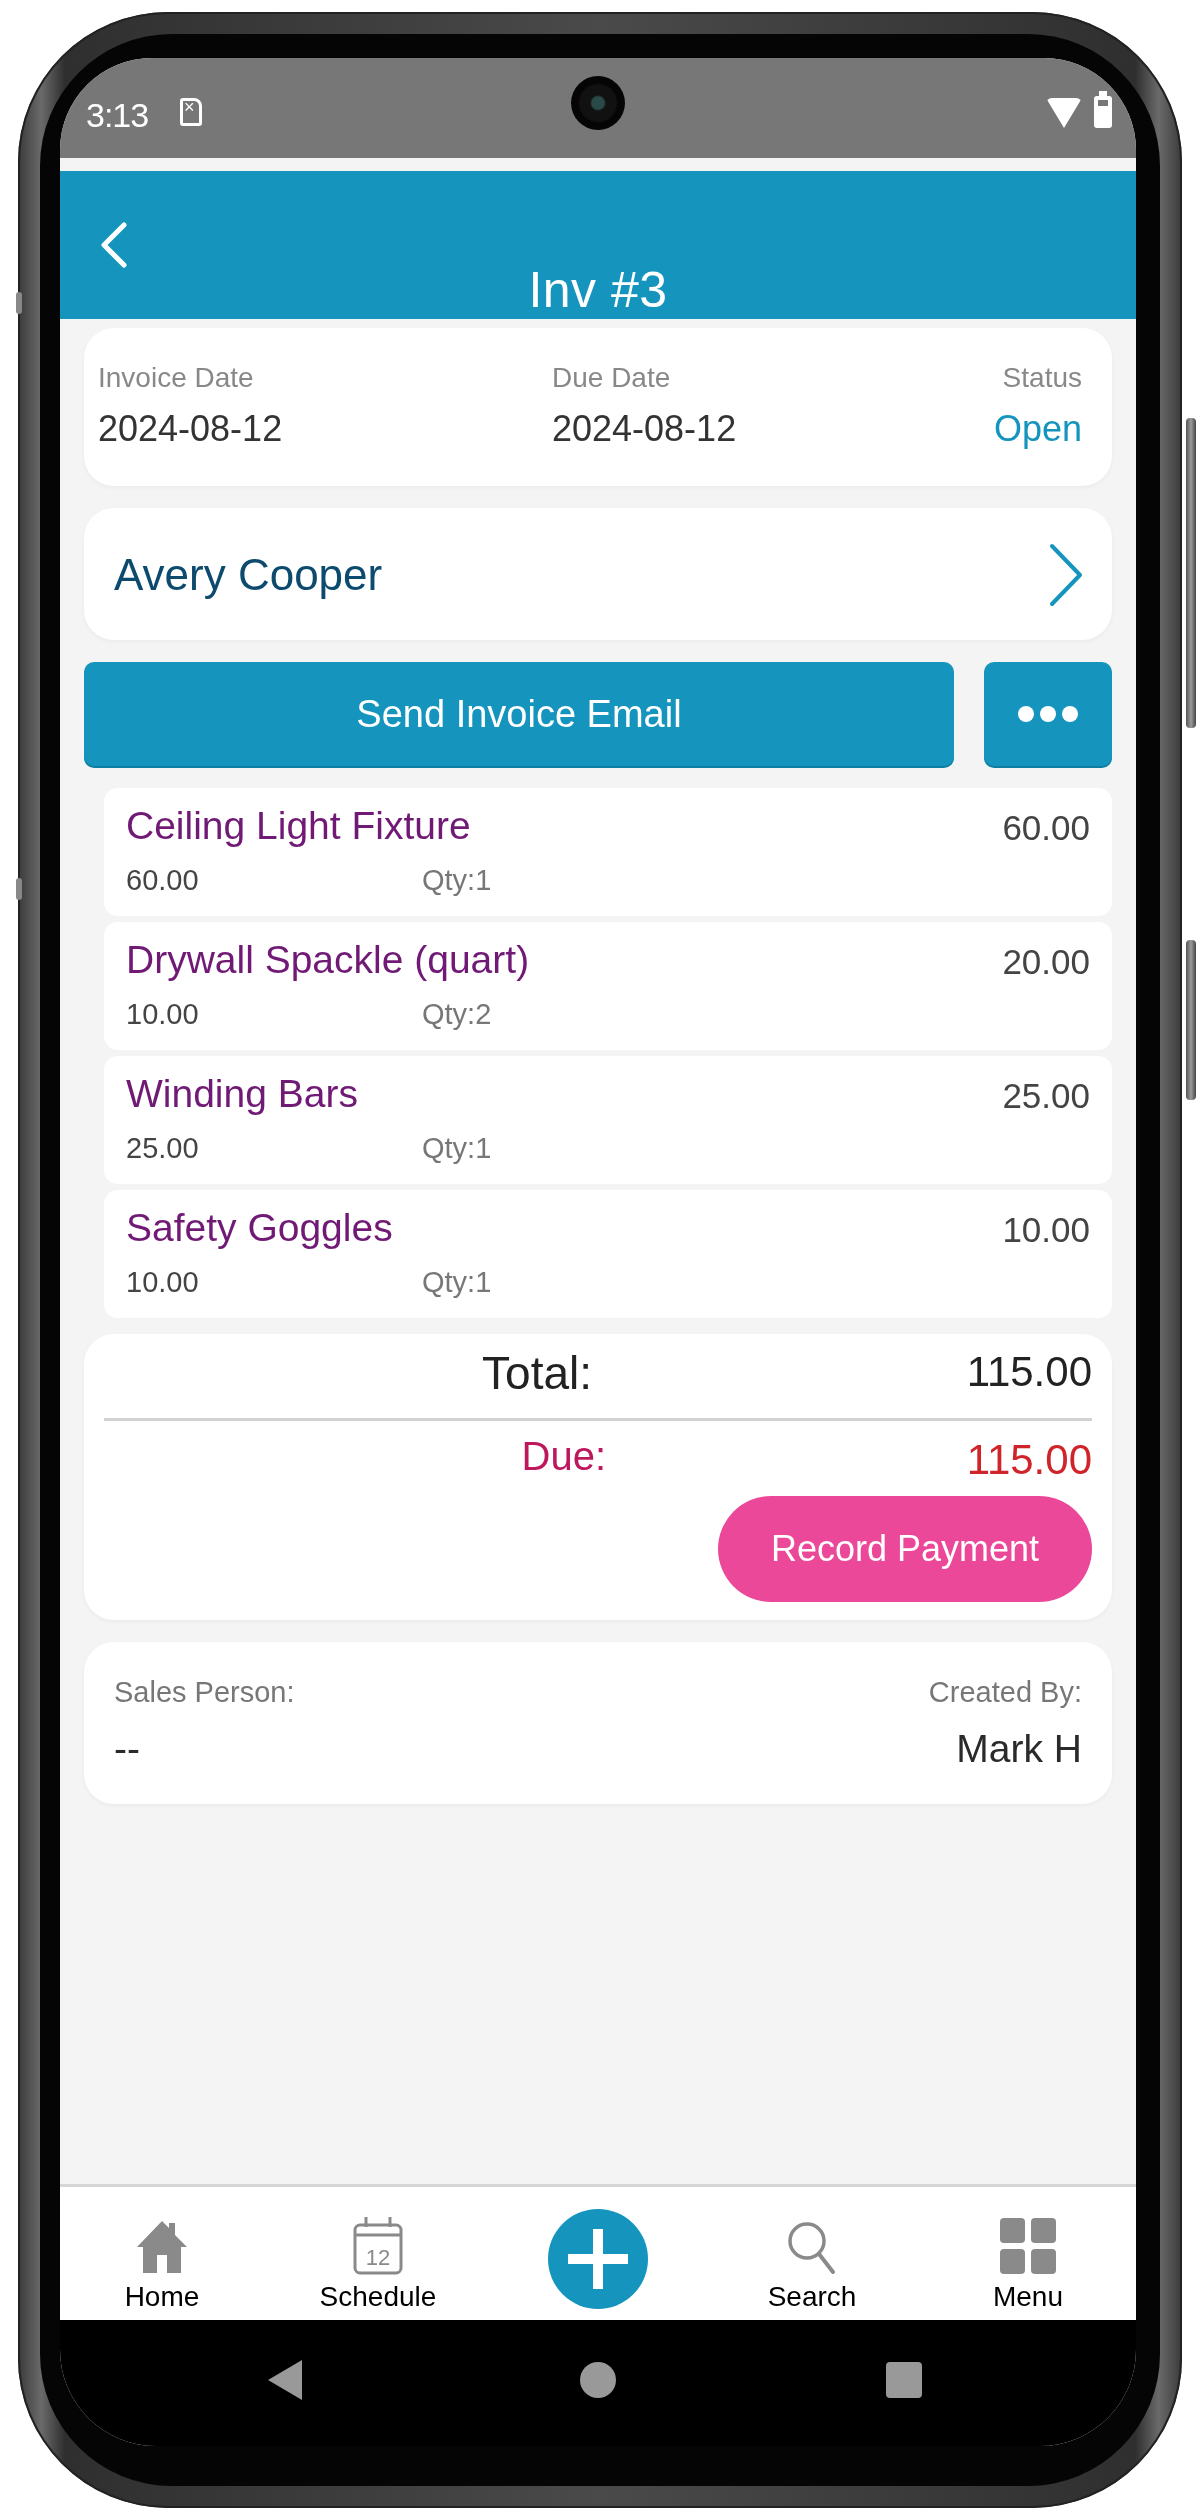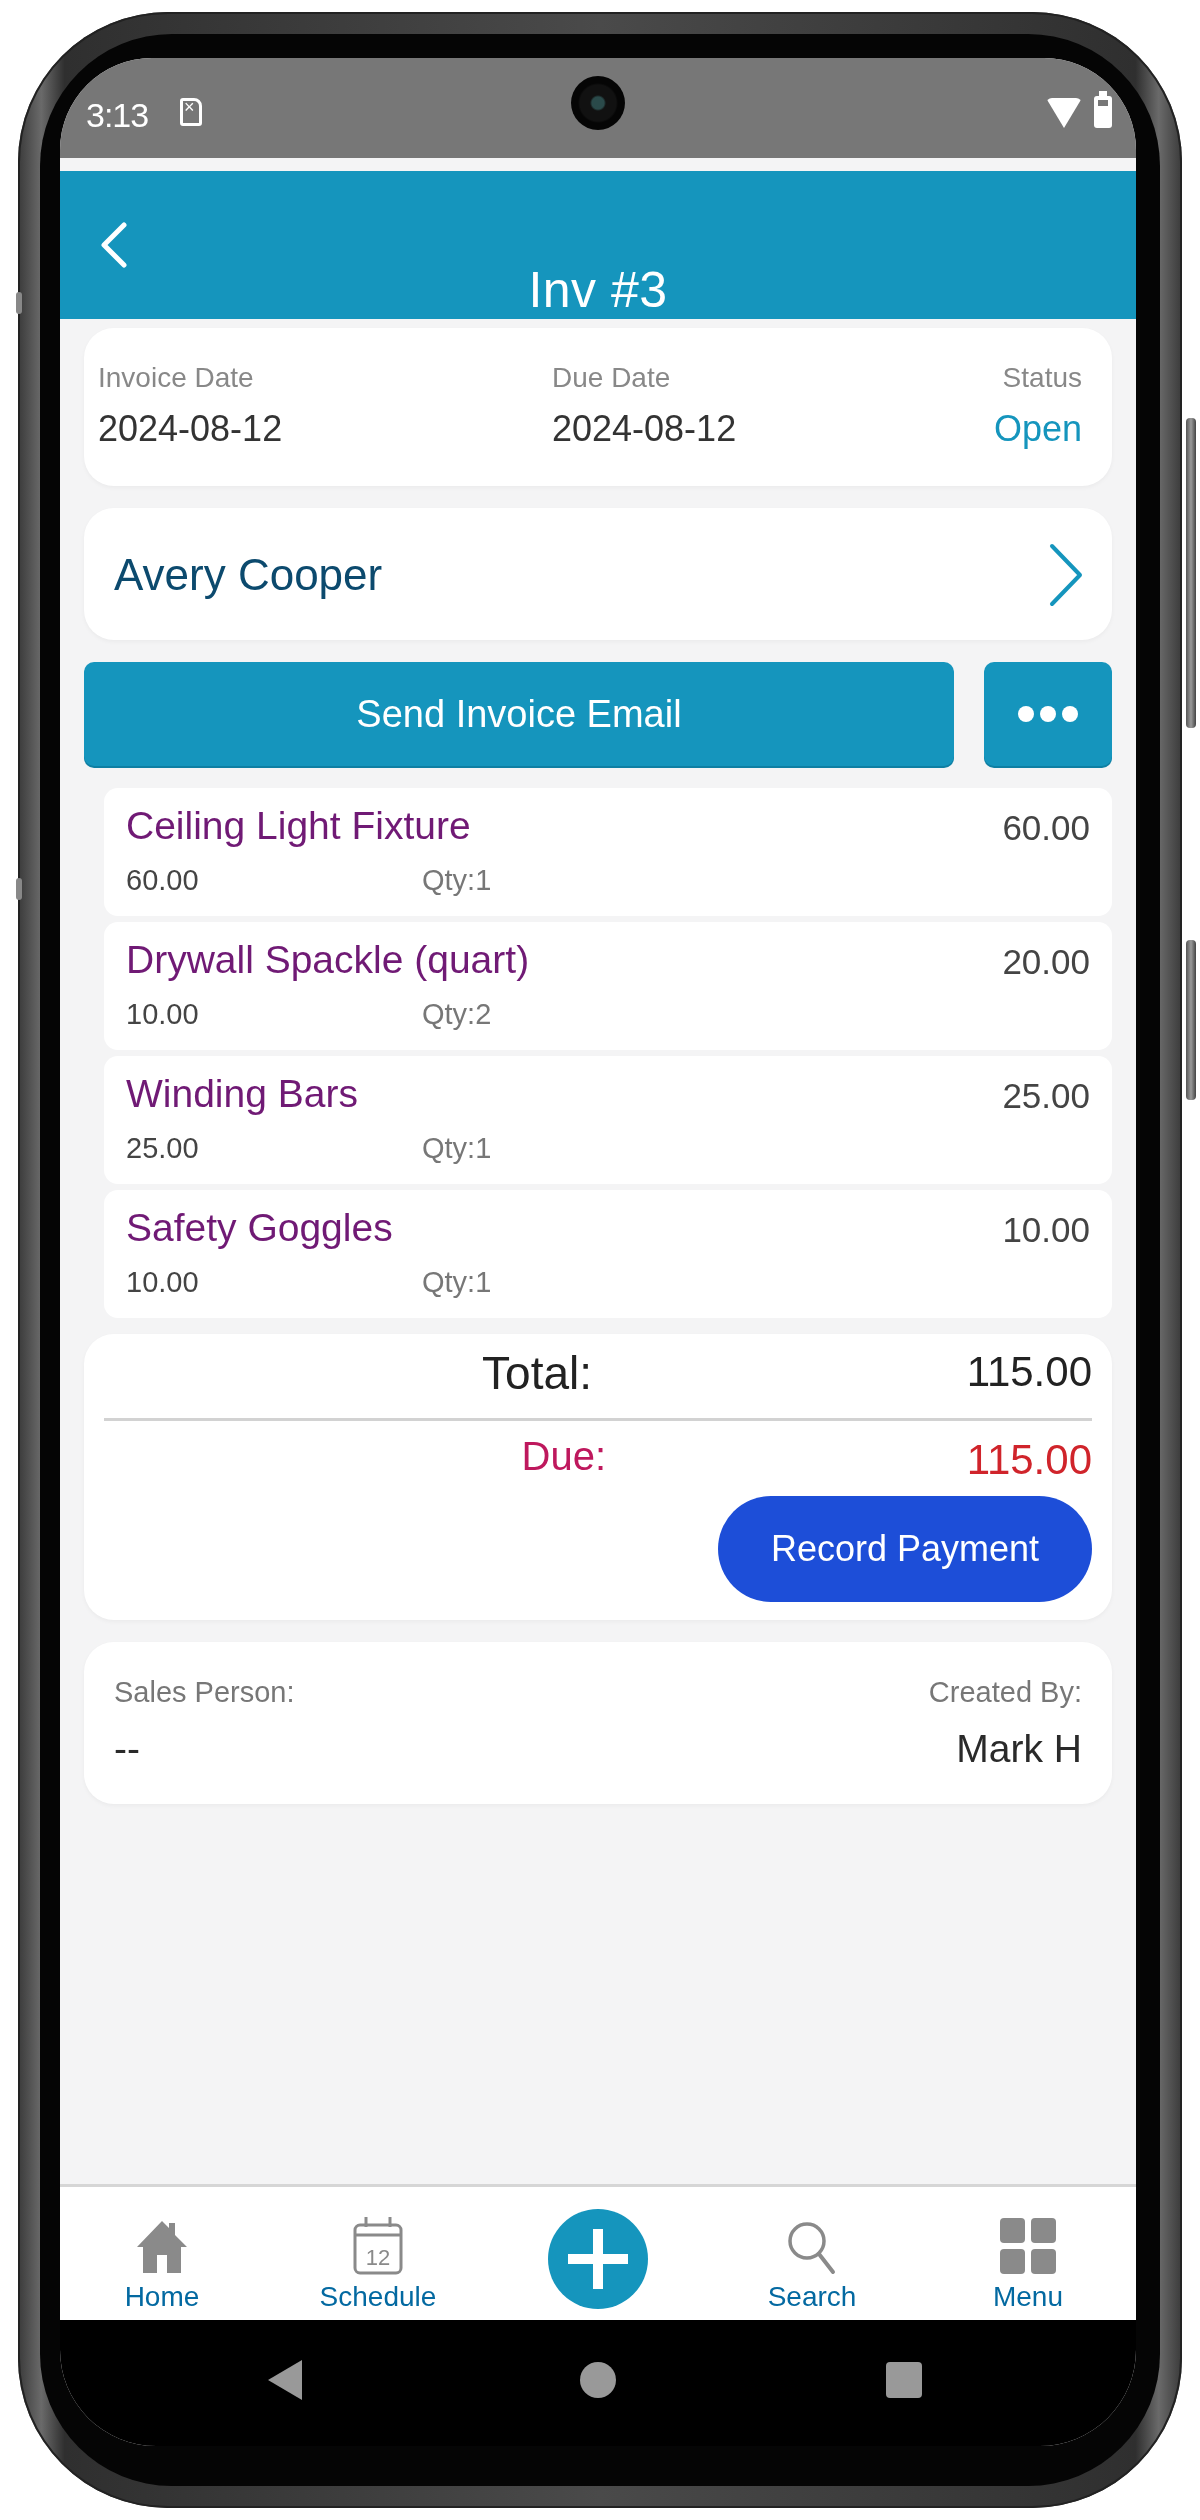--- a/index.html
+++ b/index.html
@@ -104,39 +104,39 @@
   .li-qty { position: absolute; left: 318px; top: 76px; font-size: 29px; color: #777; }
 
   .totals-card { margin-top: 16px; height: 286px; position: relative; }
   .total-label { position: absolute; right: 520px; top: 12px; font-size: 46px; color: #222; }
   .total-value { position: absolute; right: 20px; top: 14px; font-size: 42px; color: #222; }
   .totals-divider { position: absolute; left: 20px; right: 20px; top: 84px; height: 3px; background: #d2d2d2; }
   .due-label { position: absolute; right: 506px; top: 100px; font-size: 40px; color: #be185d; }
   .due-value { position: absolute; right: 20px; top: 102px; font-size: 42px; color: #d0242b; }
   .record-button {
     position: absolute; right: 20px; top: 162px; width: 374px; height: 106px; border-radius: 53px;
-    background: #1d4ed8; color: #fff; border: none; font-size: 36px; cursor: pointer;
+    background: #ec4899; color: #fff; border: none; font-size: 36px; cursor: pointer;
     font-family: "Liberation Sans", sans-serif;
   }
 
   .meta-card { margin-top: 22px; height: 162px; position: relative; }
   .meta-col { position: absolute; top: 34px; }
   .meta-col .lbl { font-size: 29px; color: #777; }
   .meta-col .val { font-size: 39px; color: #2a2a2a; margin-top: 18px; }
   .meta-col.l { left: 30px; }
   .meta-col.r { right: 30px; text-align: right; }
 
   
   .tab-bar {
     position: absolute; left: 0; top: 2126px; width: 100%; height: 136px; background: #fff;
     border-top: 3px solid #d6d6d6;
   }
   .tab { position: absolute; top: 0; width: 160px; height: 136px; text-align: center; cursor: pointer; }
   .tab .ti { height: 62px; margin-top: 26px; display: flex; align-items: flex-end; justify-content: center; }
-  .tab .tl { font-size: 28px; color: #0369a1; margin-top: 6px; }
+  .tab .tl { font-size: 28px; color: #000000; margin-top: 6px; }
   .tab.home { left: 22px; }
   .tab.schedule { left: 238px; }
   .tab.search { left: 672px; }
   .tab.menu { left: 888px; }
   .add-fab {
     position: absolute; left: 488px; top: 22px; width: 100px; height: 100px; border-radius: 50%;
     background: #1595bd; cursor: pointer;
   }
   .add-fab::before, .add-fab::after { content: ""; position: absolute; background: #fff; }
   .add-fab::before { left: 20px; top: 45px; width: 60px; height: 10px; }

